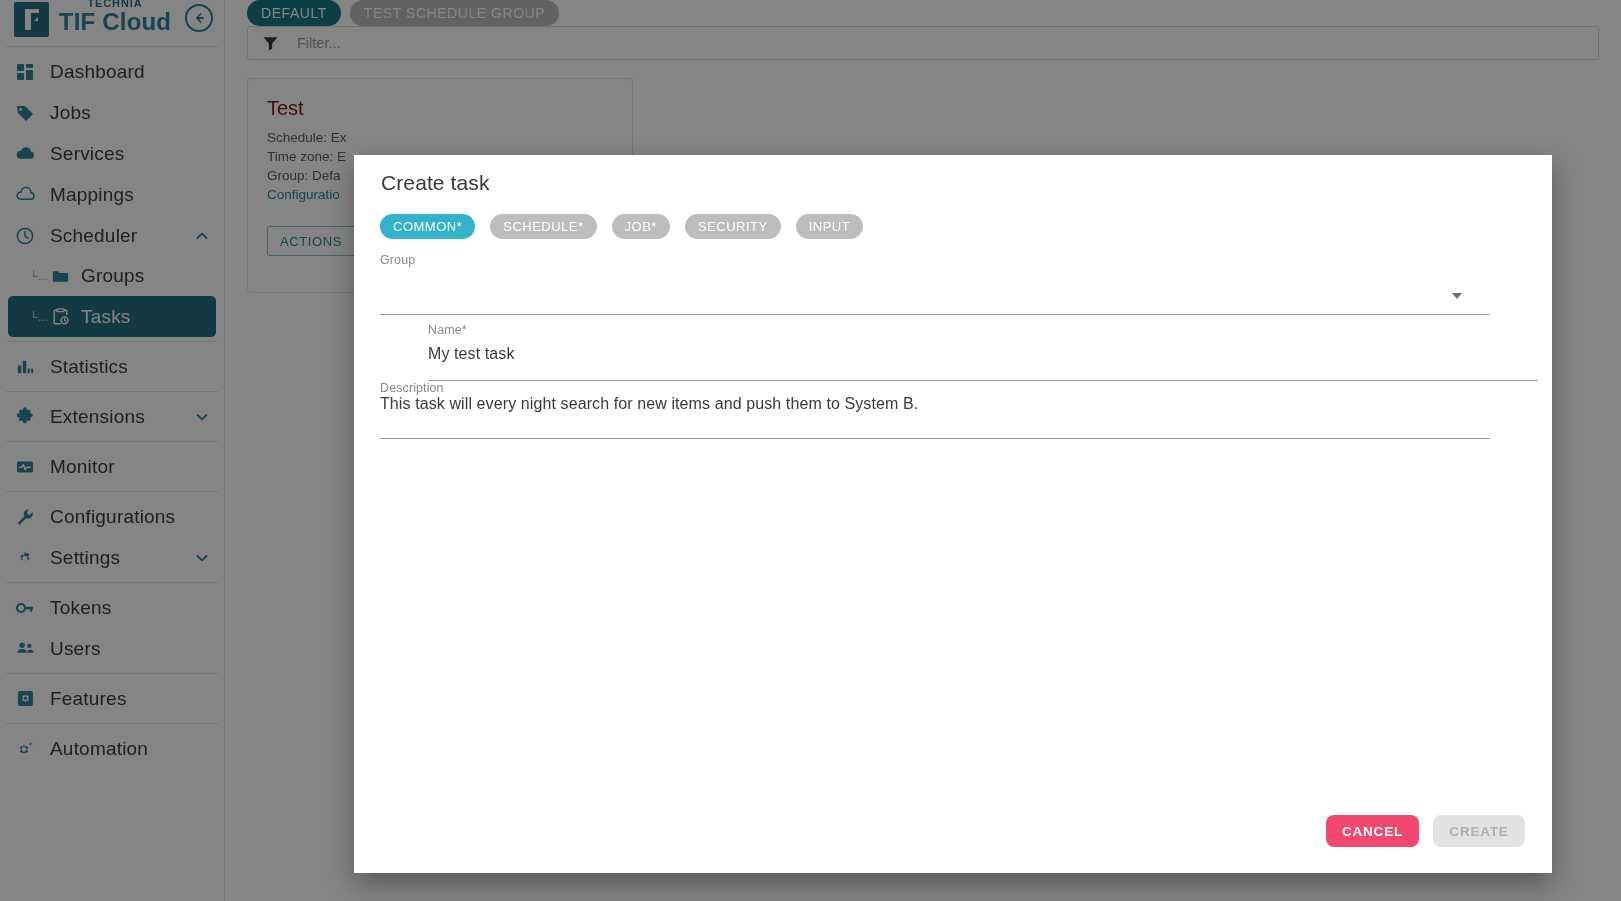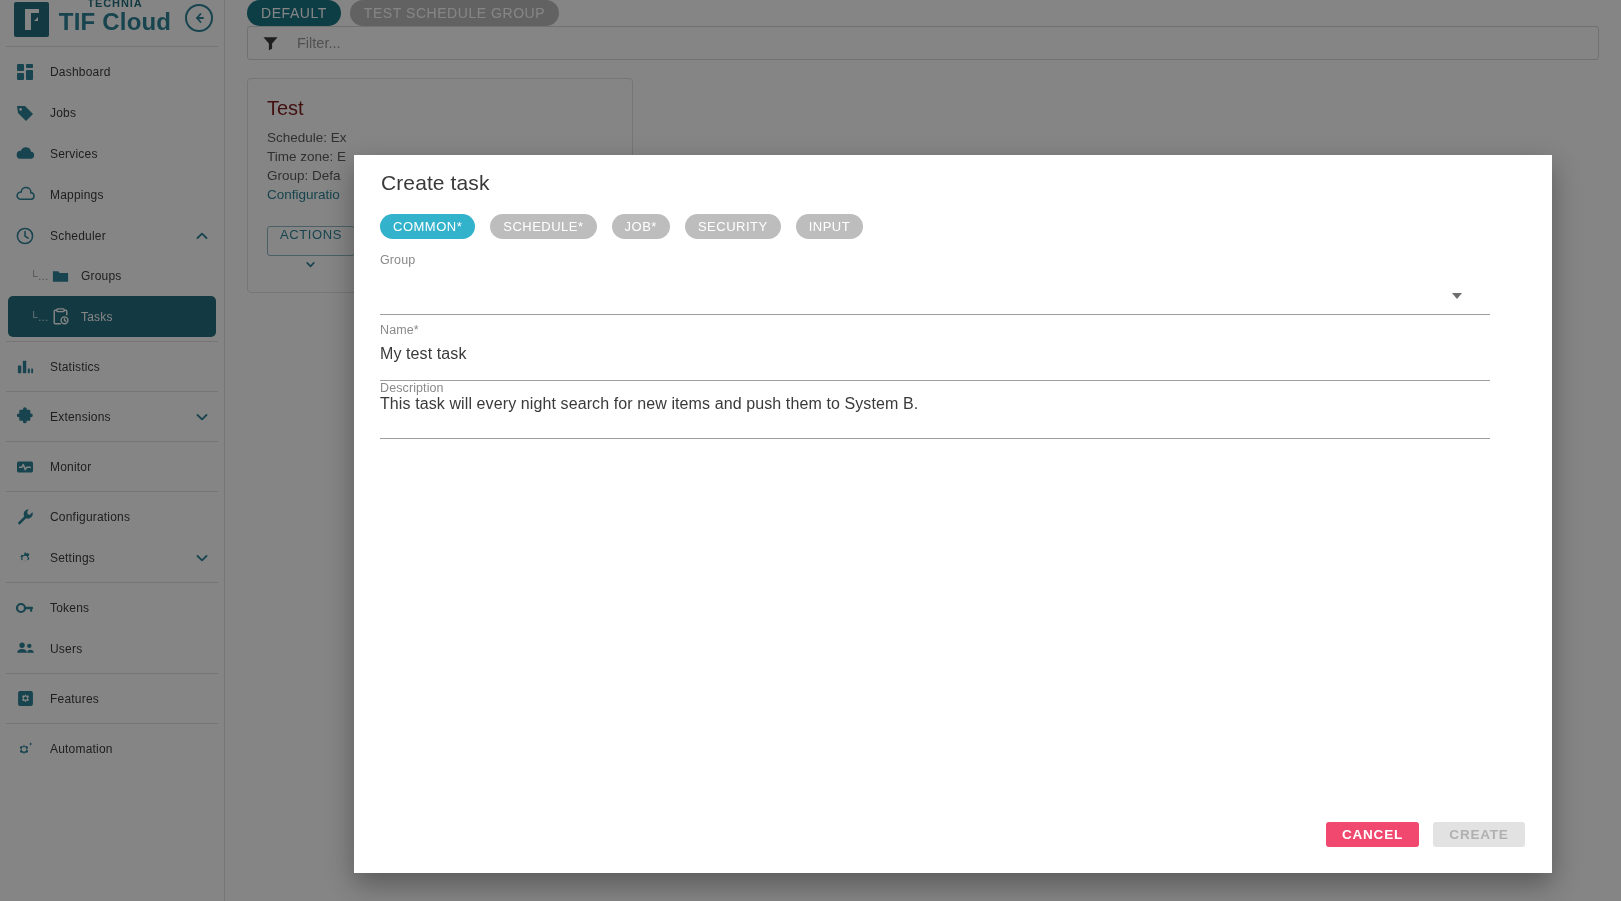--- a/index.html
+++ b/index.html
@@ -45,21 +45,21 @@
   .hr{height:1px;background:#e0e0e0;margin:0 6px;}
 
   .nav-item{
     display:flex;align-items:center;height:41px;padding:0 14px;
     box-sizing:border-box;position:relative;cursor:pointer;
   }
   .nav-item .ic{
     width:22px;height:22px;flex:0 0 22px;margin-right:14px;
     display:flex;align-items:center;justify-content:center;color:#2c8396;
   }
-  .nav-item .lbl{font-size:12px;color:#3c3c3c;letter-spacing:.2px;}
+  .nav-item .lbl{font-size:19px;color:#3c3c3c;letter-spacing:.2px;}
   .nav-item .chev{margin-left:auto;color:#2c8396;display:flex;}
   .nav-sub{padding-left:30px;height:40px;}
   .nav-sub .tree{
     width:16px;flex:0 0 16px;color:#9a9a9a;font-size:11px;
     margin-right:4px;line-height:10px;
   }
   .nav-sub .ic{width:20px;flex:0 0 20px;height:20px;margin-right:11px;}
   .nav-item.active{
     background:#25707f;border-radius:5px;margin:0 8px;padding-left:22px;
     height:41px;
@@ -90,21 +90,21 @@
     margin-top:18px;width:386px;min-height:215px;
     border:1px solid #e3e3e3;border-radius:4px;background:#fff;
     box-sizing:border-box;padding:18px 19px 16px 19px;
   }
   .card-title{font-size:20px;color:#7f1d1d;margin-bottom:8px;}
   .card-line{font-size:13.5px;color:#5d5d5d;line-height:19px;white-space:nowrap;}
   .card-link{font-size:13.5px;color:#2c8396;line-height:19px;white-space:nowrap;}
   .card-actions{
     margin-top:22px;display:inline-flex;align-items:center;gap:16px;
     border:1px solid #8fb9c3;border-radius:3px;height:28px;padding:0 12px;
-    color:#2c8396;font-size:13px;letter-spacing:.6px;flex-direction:column;
+    color:#2c8396;font-size:13px;letter-spacing:.6px;
   }
 
   
   #scrim{position:absolute;inset:0;background:rgba(0,0,0,.48);}
 
   
   #dialog{
     position:absolute;left:354px;top:155px;width:1198px;height:718px;
     background:#ffffff;box-shadow:0 11px 26px rgba(0,0,0,.33);
     box-sizing:border-box;padding:0;
@@ -126,31 +126,31 @@
   .field .fvalue{font-size:16px;color:#3a3a3a;letter-spacing:.1px;}
   .field .fline{height:1px;background:#9e9e9e;width:100%;}
 
   #field-group{top:98px;height:62px;}
   #field-group .fline{position:absolute;left:0;bottom:0;}
   .caret{
     position:absolute;right:28px;bottom:16px;width:0;height:0;
     border-left:5.5px solid transparent;border-right:5.5px solid transparent;
     border-top:6px solid #6e6e6e;
   }
-  #field-name{top:168px;height:58px;}
+  #field-name{top:168px;height:58px;margin-left:48px;}
   #field-name .fvalue{margin-top:8px;}
   #field-name .fline{position:absolute;left:0;bottom:0;}
   #field-desc{top:226px;height:58px;}
   #field-desc .fvalue{}
   #field-desc .fline{position:absolute;left:0;bottom:0;}
   .req{color:#8a8a8a;}
 
   .dlg-footer{position:absolute;right:27px;bottom:26px;display:flex;gap:14px;}
   .btn{
-    height:25px;min-width:92px;border-radius:3px;border:none;
+    height:32px;min-width:92px;border-radius:8px;border:none;
     font-size:13.5px;letter-spacing:.8px;font-weight:700;
     font-family:"Liberation Sans", sans-serif;cursor:pointer;
     display:flex;align-items:center;justify-content:center;padding:0 16px;
   }
   .btn-cancel{background:#f0486e;color:#ffffff;}
   .btn-create{background:#e2e2e2;color:#b0b0b0;cursor:default;}
 </style>
 </head>
 <body>
 

